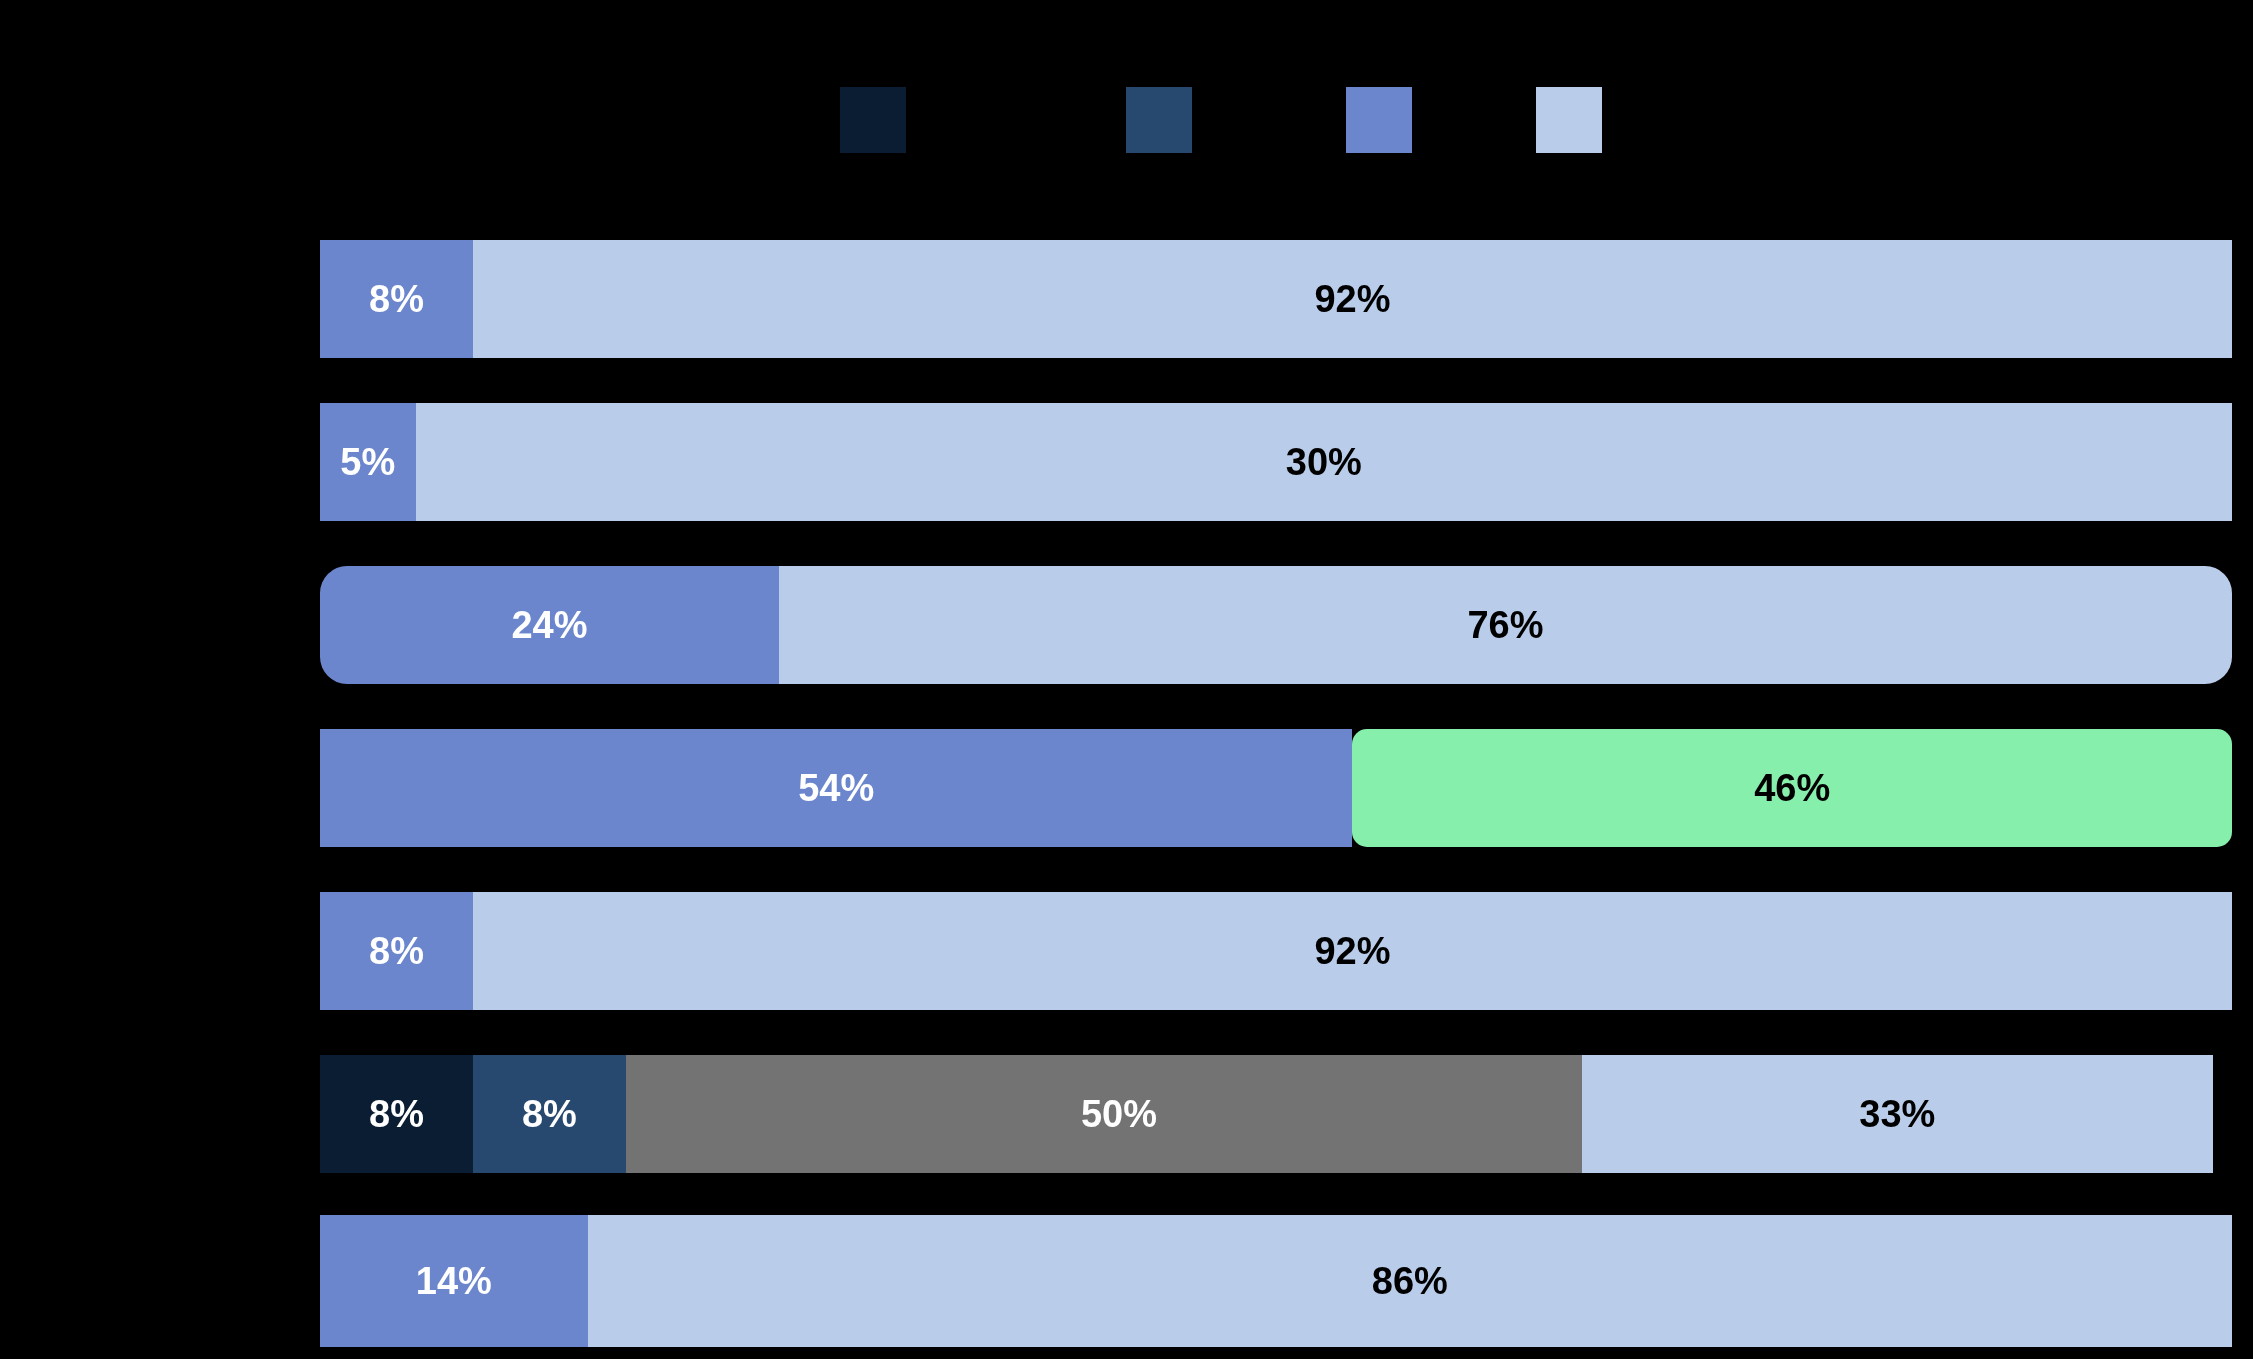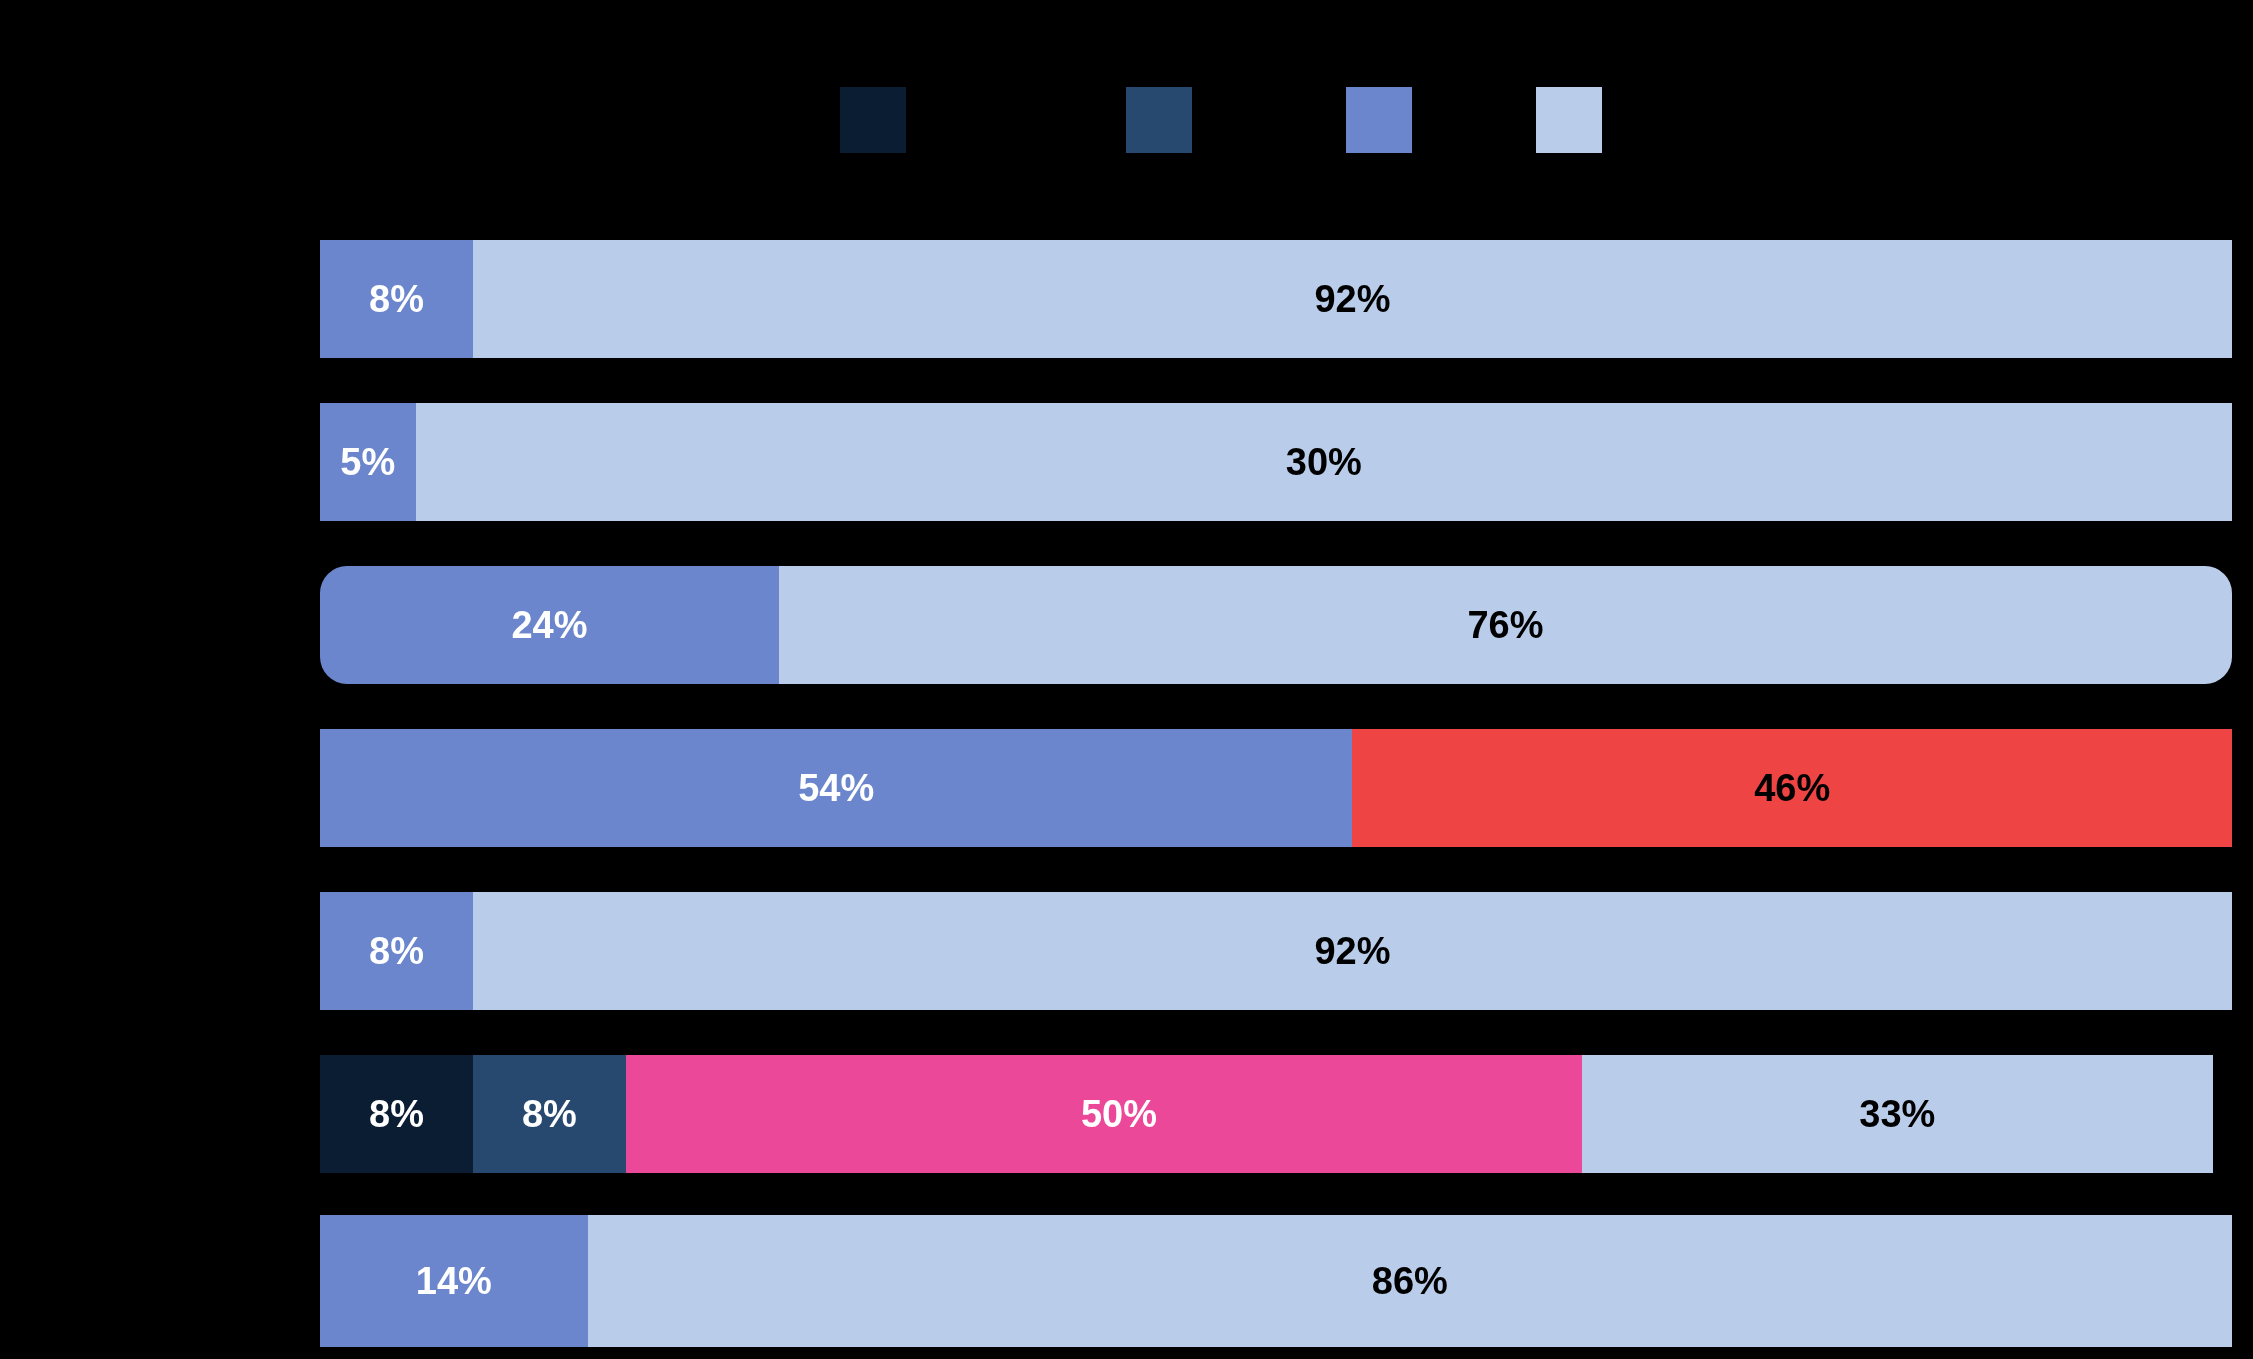--- a/index.html
+++ b/index.html
@@ -170,40 +170,40 @@
           <span class="seg-label" style="color: rgb(255, 255, 255);">24%</span>
         </div>
         <div class="bar-seg" style="width: 76%; background: rgb(185, 204, 233);">
           <span class="seg-label" style="color: rgb(0, 0, 0);">76%</span>
         </div>
       </div>
       <div class="bar-row r3">
         <div class="bar-seg" style="width: 54%; background: rgb(107, 134, 205);">
           <span class="seg-label" style="color: rgb(255, 255, 255);">54%</span>
         </div>
-        <div class="bar-seg" style="width: 46%; background: #ef4444;">
+        <div class="bar-seg" style="width: 46%; background: #86efac; border-radius: 15px;">
           <span class="seg-label" style="color: rgb(0, 0, 0);">46%</span>
         </div>
       </div>
       <div class="bar-row r4">
         <div class="bar-seg" style="width: 8%; background: rgb(107, 134, 205);">
           <span class="seg-label" style="color: rgb(255, 255, 255);">8%</span>
         </div>
         <div class="bar-seg" style="width: 92%; background: rgb(185, 204, 233);">
           <span class="seg-label" style="color: rgb(0, 0, 0);">92%</span>
         </div>
       </div>
       <div class="bar-row r5">
         <div class="bar-seg" style="width: 8%; background: rgb(11, 29, 51);">
           <span class="seg-label" style="color: rgb(255, 255, 255);">8%</span>
         </div>
         <div class="bar-seg" style="width: 8%; background: rgb(39, 72, 111);">
           <span class="seg-label" style="color: rgb(255, 255, 255);">8%</span>
         </div>
-        <div class="bar-seg" style="width: 50%; background: #ec4899; padding-left: 30px;">
+        <div class="bar-seg" style="width: 50%; background: #737373; padding-left: 30px;">
           <span class="seg-label" style="color: rgb(255, 255, 255);">50%</span>
         </div>
         <div class="bar-seg" style="width: 33%; background: rgb(185, 204, 233);">
           <span class="seg-label" style="color: rgb(0, 0, 0);">33%</span>
         </div>
       </div>
       <div class="bar-row r6">
         <div class="bar-seg" style="width: 14%; background: rgb(107, 134, 205);">
           <span class="seg-label" style="color: rgb(255, 255, 255);">14%</span>
         </div>

